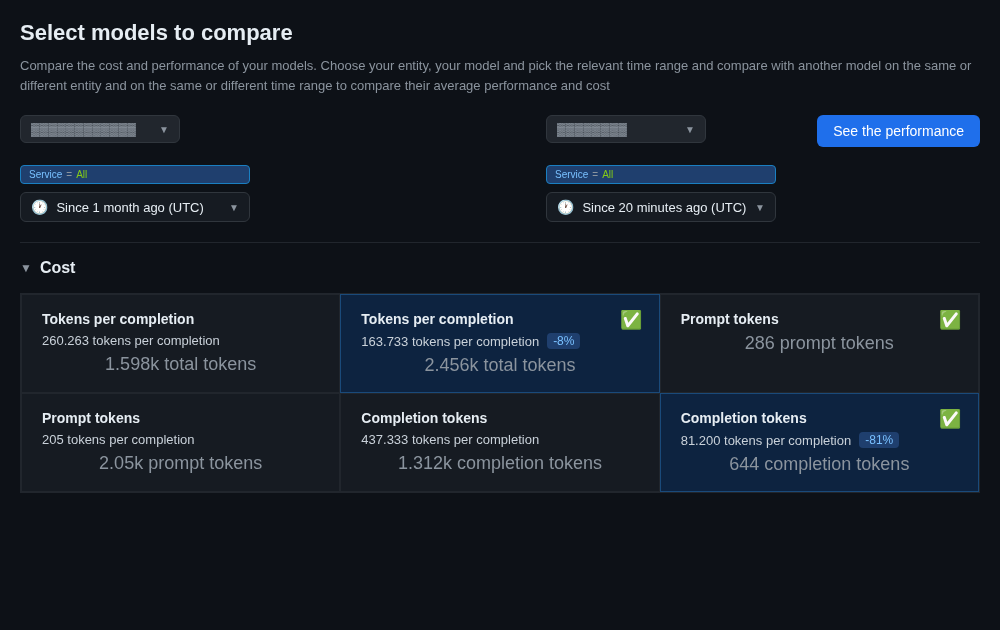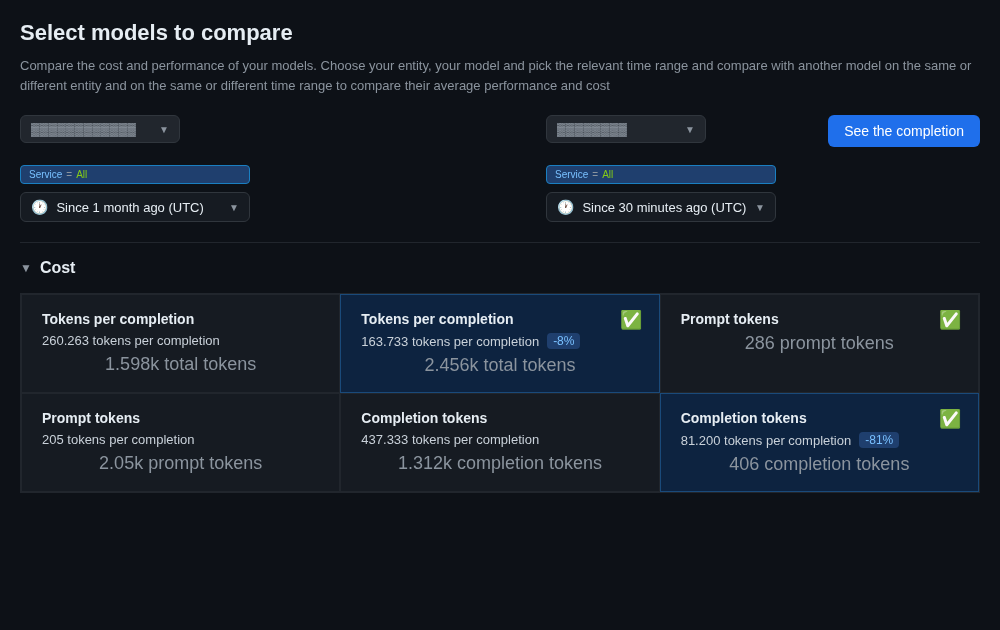--- a/index.html
+++ b/index.html
@@ -227,26 +227,26 @@
         <span style="color:#8b949e; font-size:12px;">▓▓▓▓▓▓▓▓</span>
         <span class="chevron">▼</span>
       </div>
       <div class="service-badge">
         <span>Service</span>
         <span class="eq">=</span>
         <span class="val">All</span>
       </div>
       <div class="time-range-btn">
         <span class="clock-icon">🕐</span>
-        <span>Since 30 minutes ago (UTC)</span>
-        <span class="chevron">▼</span>
-      </div>
-    </div>
-
-    <button class="see-comparison-btn" style="margin-left: auto; align-self: flex-start; margin-top: 0;">See the completion</button>
+        <span>Since 20 minutes ago (UTC)</span>
+        <span class="chevron">▼</span>
+      </div>
+    </div>
+
+    <button class="see-comparison-btn" style="margin-left: auto; align-self: flex-start; margin-top: 0;">See the performance</button>
   </div>
 
   <hr class="divider">
 
   <div class="section-header">
     <span class="collapse-icon">▼</span>
     <span class="section-title">Cost</span>
   </div>
 
   <div class="metrics-grid">
@@ -281,17 +281,17 @@
       <div class="metric-cell-title">Completion tokens</div>
       <div class="metric-cell-primary">437.333 tokens per completion</div>
       <div class="metric-cell-secondary">1.312k completion tokens</div>
     </div>
     <div class="metric-cell highlighted">
       <div class="metric-cell-title">Completion tokens</div>
       <div class="metric-cell-primary">
         81.200 tokens per completion
         <span class="badge-negative">-81%</span>
       </div>
-      <div class="metric-cell-secondary">406 completion tokens</div>
+      <div class="metric-cell-secondary">644 completion tokens</div>
       <span class="checkmark-icon">✅</span>
     </div>
   </div>
 </div>
 
 </body></html>

